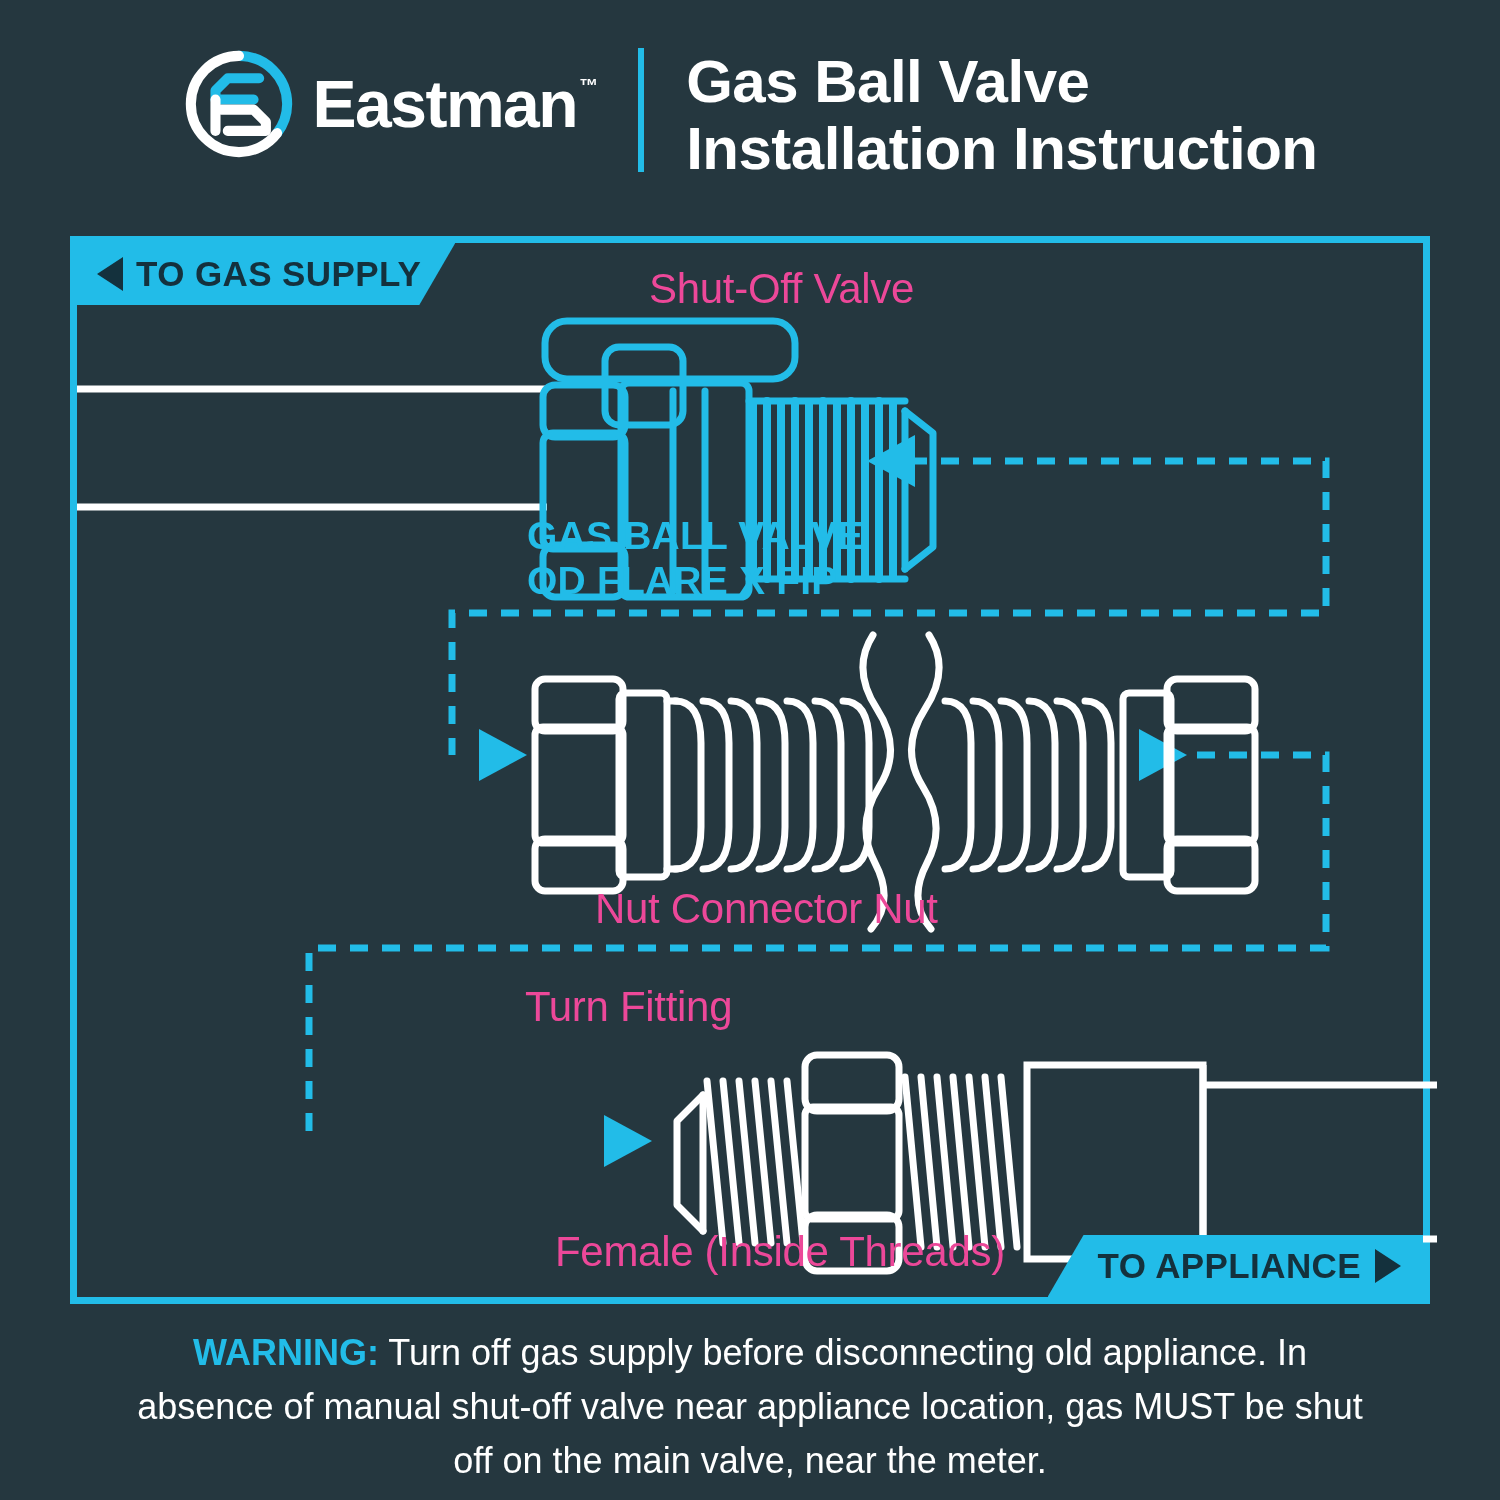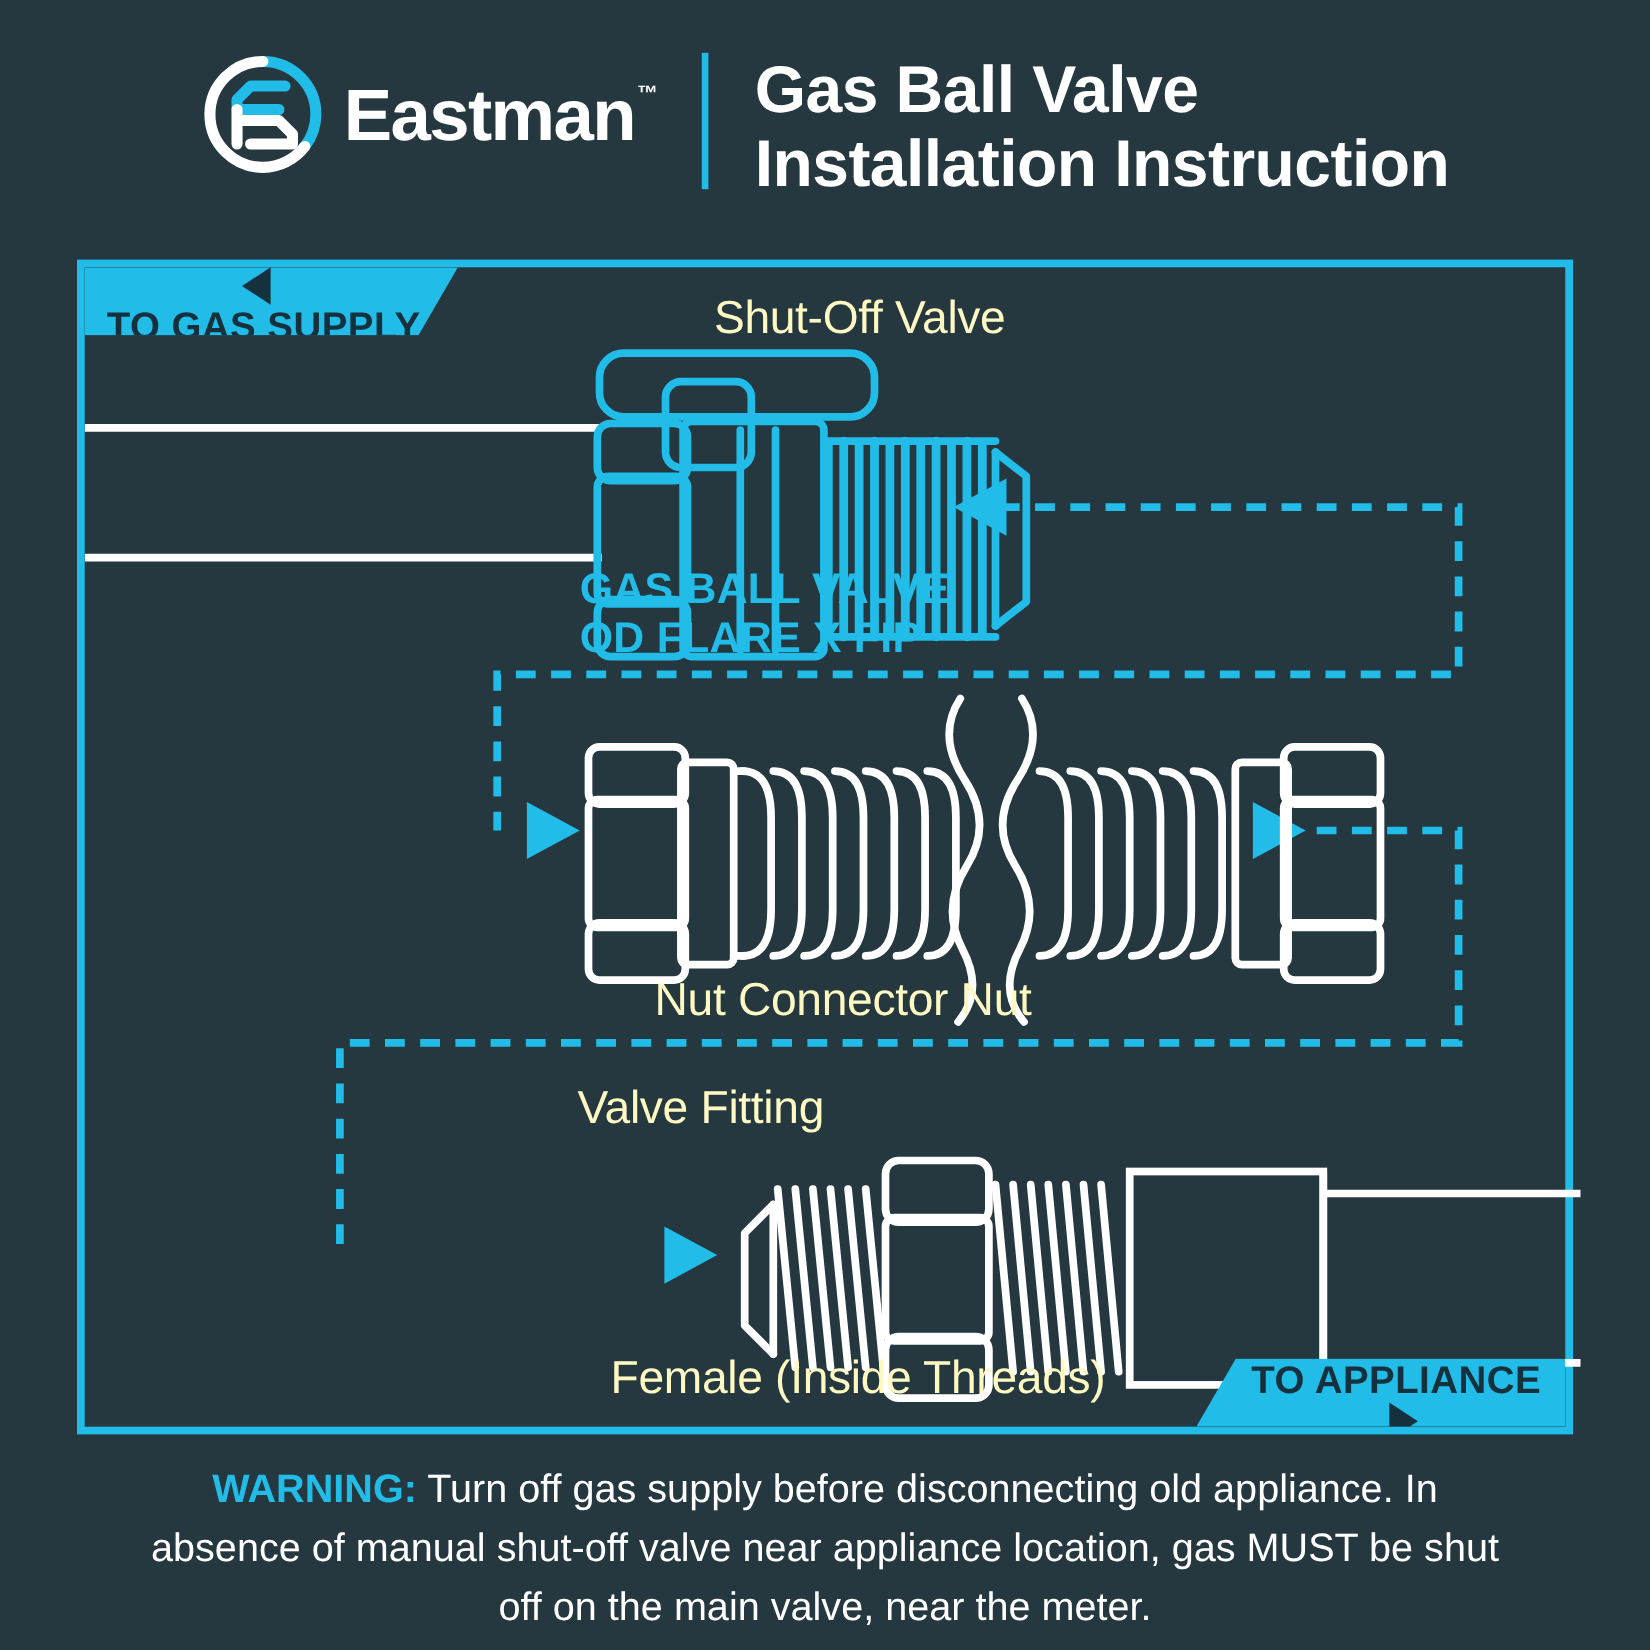--- a/index.html
+++ b/index.html
@@ -104,21 +104,20 @@
     position: absolute;
     background: #22bce8;
     display: flex;
     align-items: center;
     height: 62px;
     color: #14313d;
     font-weight: bold;
     font-size: 35px;
     letter-spacing: 0.4px;
     white-space: nowrap;
-    flex-direction: column;
   }
   .banner-supply {
     left: 0px;
     top: 0px;
     padding-left: 20px;
     padding-right: 34px;
     clip-path: polygon(0 0, 100% 0, calc(100% - 36px) 100%, 0 100%);
   }
   .banner-appliance {
     right: 0px;
@@ -139,21 +138,21 @@
     width: 0; height: 0;
     border-top: 17px solid transparent;
     border-bottom: 17px solid transparent;
     border-left: 26px solid #14313d;
     margin-left: 14px;
   }
 
   
   .lbl {
     position: absolute;
-    color: #fef9c3;
+    color: #ec4899;
     font-size: 42px;
     letter-spacing: -0.3px;
     white-space: nowrap;
   }
   .lbl-shutoff   { left: 572px; top: 22px; }
   .lbl-nut       { left: 518px; top: 642px; }
   .lbl-male      { left: 448px; top: 740px; }
   .lbl-female    { left: 478px; top: 985px; }
 
   .lbl-cyan {
@@ -369,21 +368,21 @@
 
     <div class="lbl lbl-shutoff">Shut-Off Valve</div>
 
     <div class="lbl-cyan lbl-valve">
       <div>GAS BALL VALVE</div>
       <div>OD FLARE X FIP</div>
     </div>
 
     <div class="lbl lbl-nut">Nut Connector Nut</div>
 
-    <div class="lbl lbl-male">Valve Fitting</div>
+    <div class="lbl lbl-male">Turn Fitting</div>
 
     <div class="lbl lbl-female">Female (Inside Threads)</div>
 
   </div>
 
   <div class="warning">
     <span class="warning-word">WARNING:</span><span> Turn off gas supply before disconnecting old appliance. In absence of manual shut-off valve near appliance location, gas MUST be shut off on the main valve, near the meter.</span>
   </div>
 
 </div>

